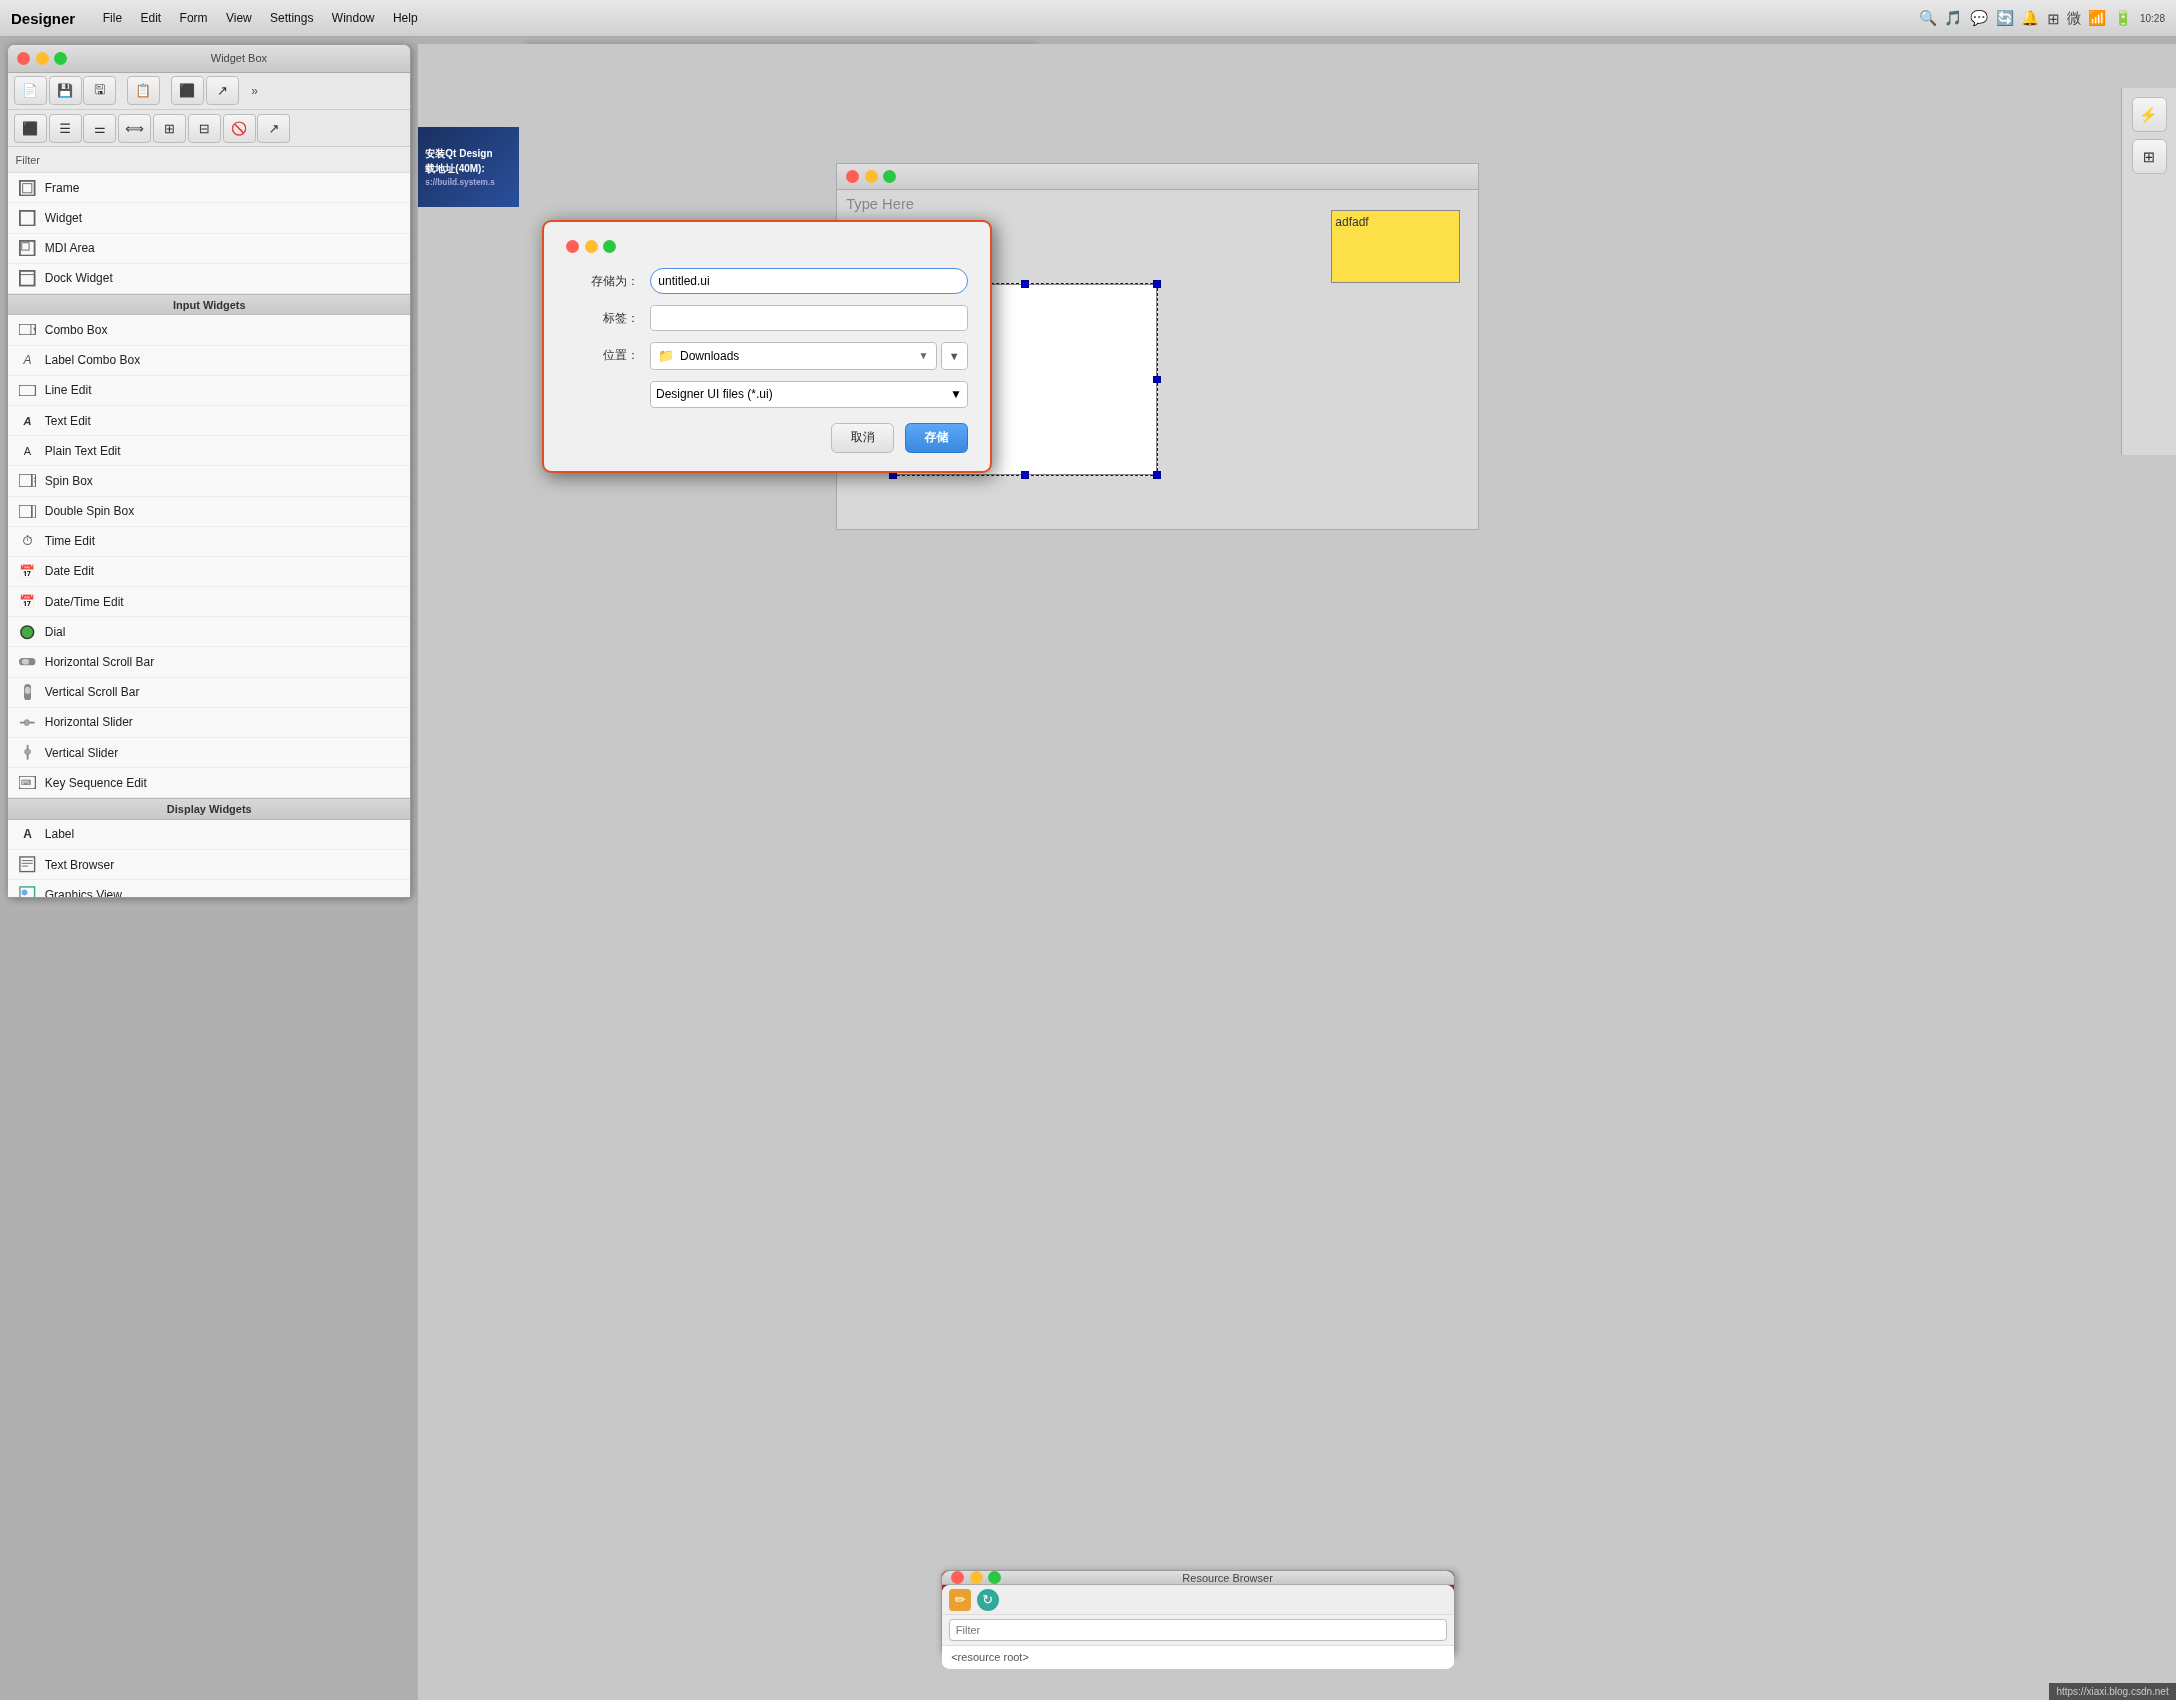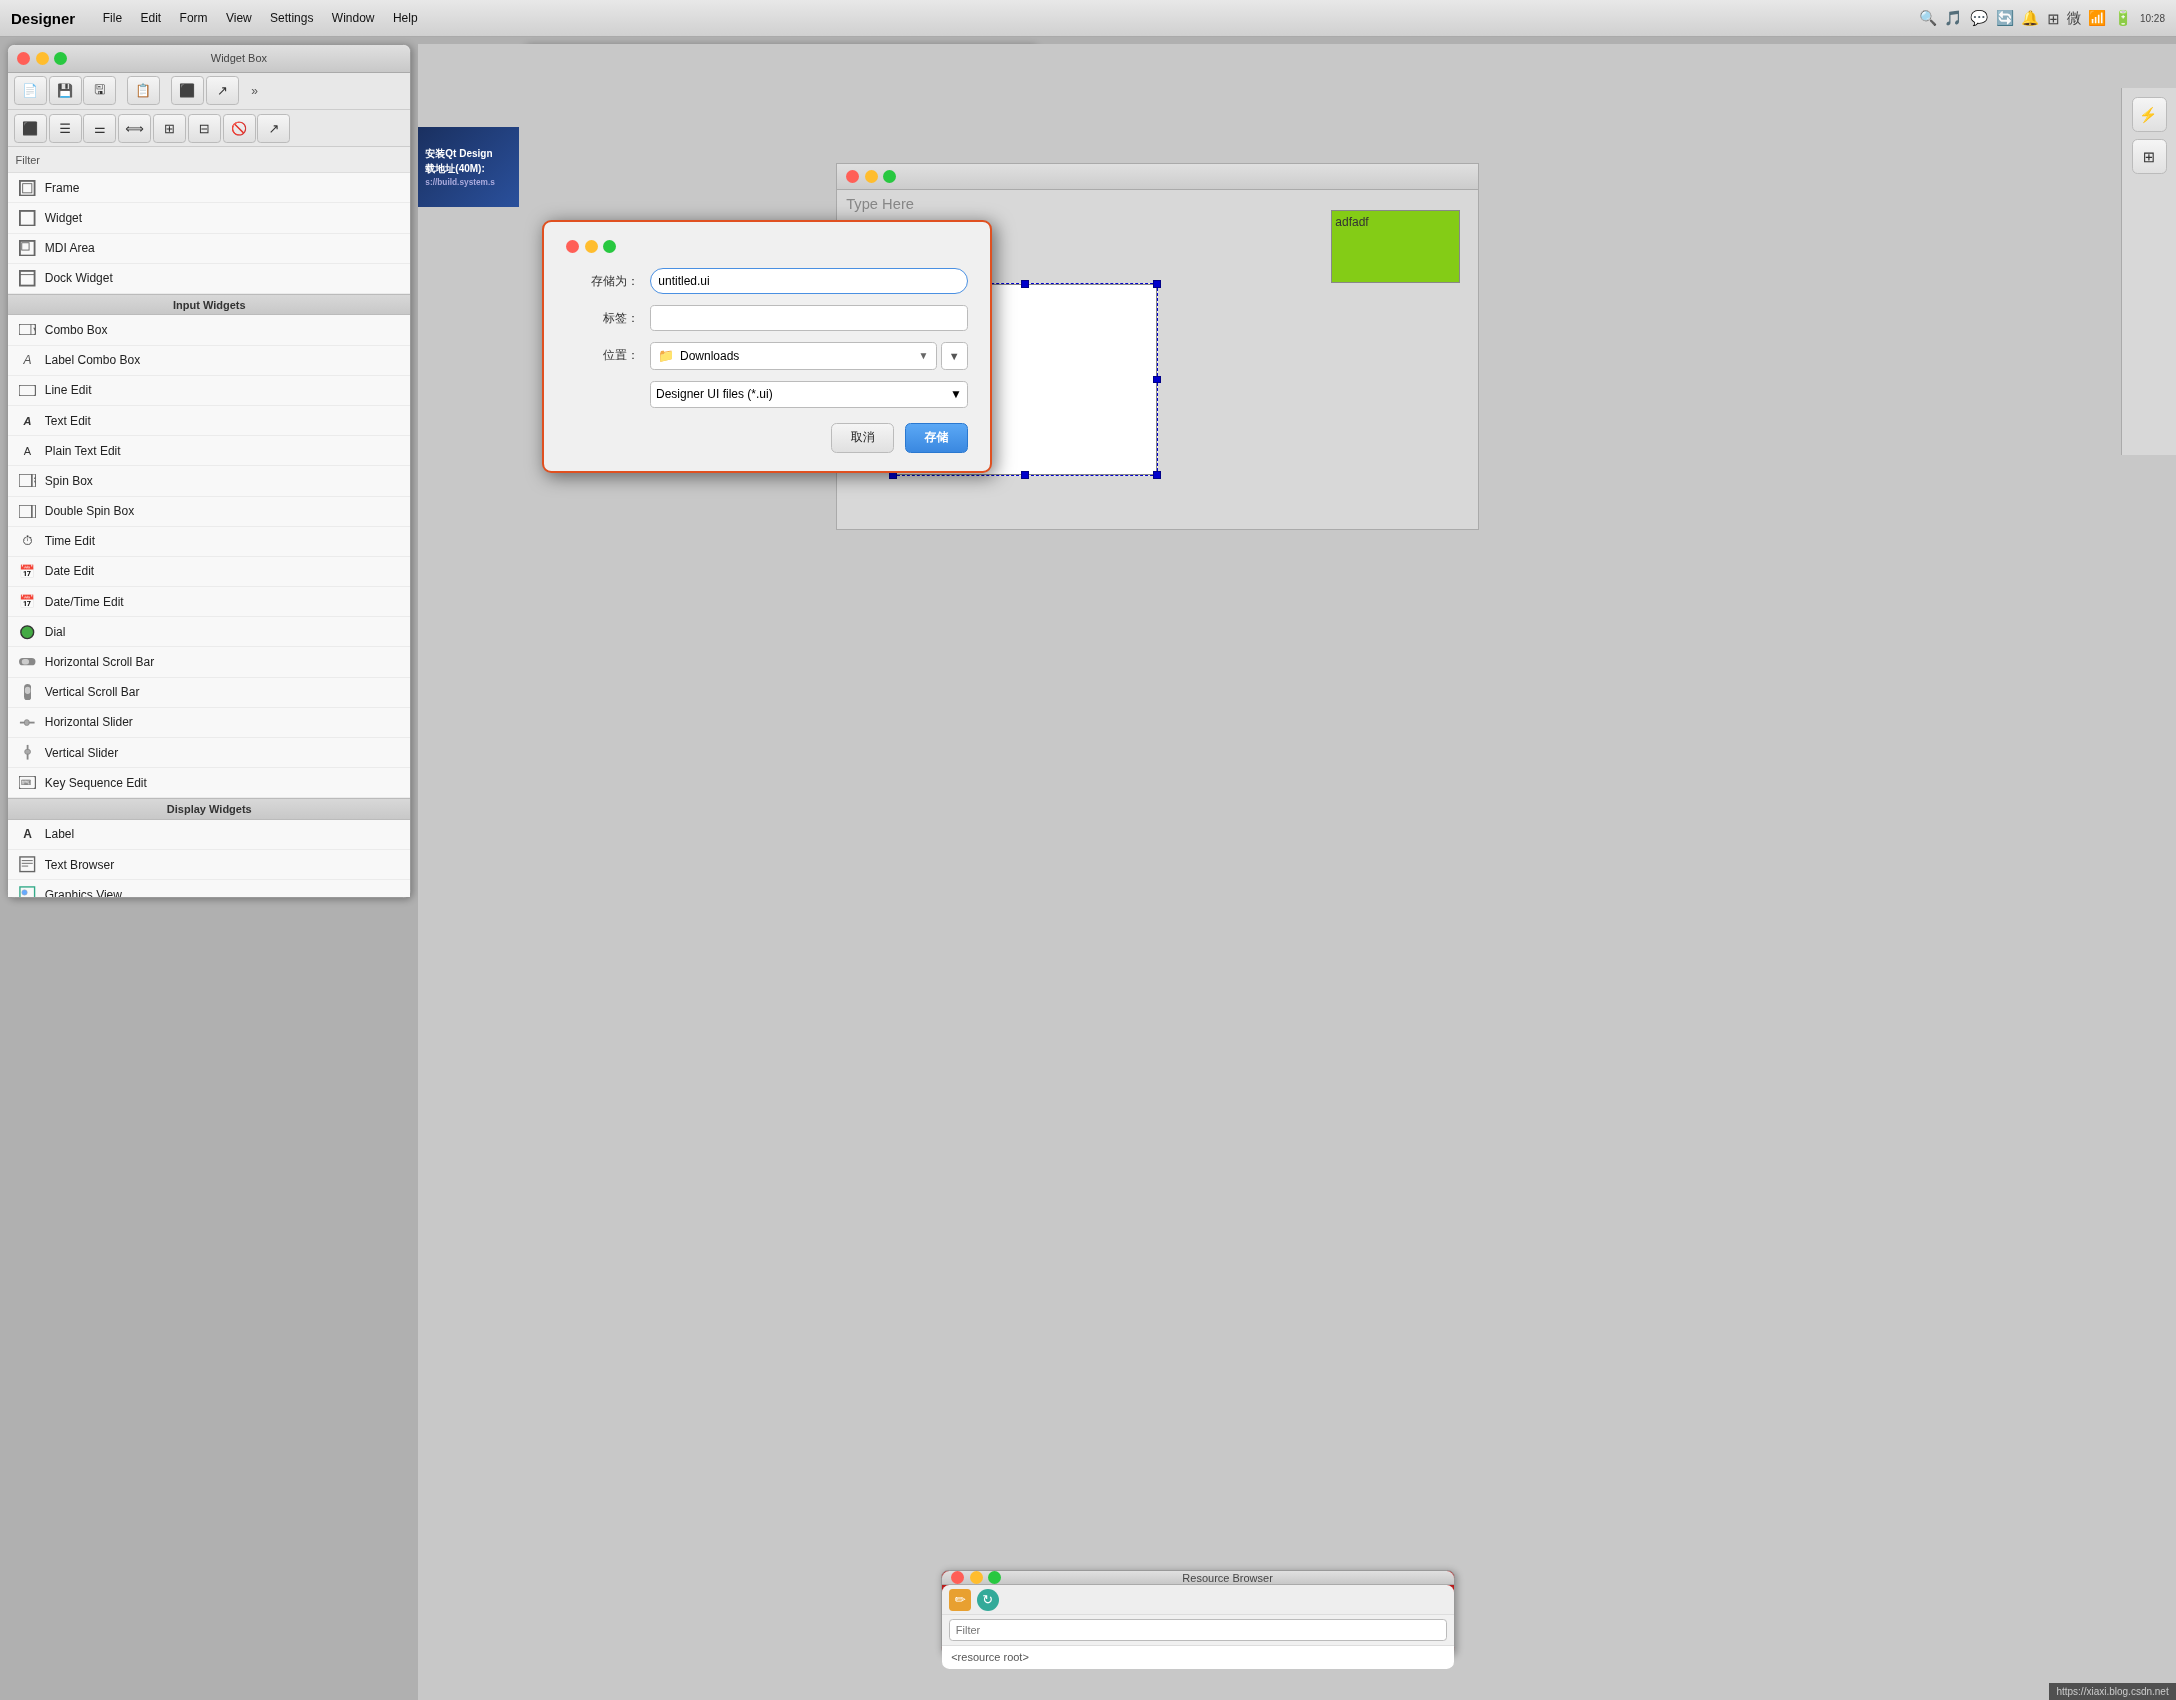--- a/index.html
+++ b/index.html
@@ -740,21 +740,21 @@
   </div>
 
   <div class="bg-window">
     <div class="bg-window-titlebar">
       <div class="tl tl-red"></div>
       <div class="tl tl-yellow"></div>
       <div class="tl tl-green"></div>
     </div>
     <span class="type-here-text">Type Here</span>
 
-    <div style="position:absolute; top:46px; right:18.4px; width:129px; height:73px; background:#84cc16; border:0.9px solid #888; display:flex; align-items:flex-start; padding:3.7px;">
+    <div style="position:absolute; top:46px; right:18.4px; width:129px; height:73px; background:#fde047; border:0.9px solid #888; display:flex; align-items:flex-start; padding:3.7px;">
       <span style="font-size:12px; color:#333;">adfadf</span>
     </div>
 
     <div style="position:absolute; top:119px; left:55px; width:266px; height:193px; border:0.9px dashed #0000cc; background: rgba(255,255,255,0.5);">
       <div style="position:absolute; top:0; left:0; width:100%; height:100%; background:white; border:0.9px solid #888;">
         <span style="font-size:12px; color:#333; padding:3.7px; display:block;">adfadfadf</span>
       </div>
 
       <div style="position:absolute; top:-3.7px; left:-3.7px; width:7.3px; height:7.3px; background:#00c; border:0.9px solid #008;"></div>
       <div style="position:absolute; top:-3.7px; left:50%; margin-left:-3.7px; width:7.3px; height:7.3px; background:#00c; border:0.9px solid #008;"></div>

